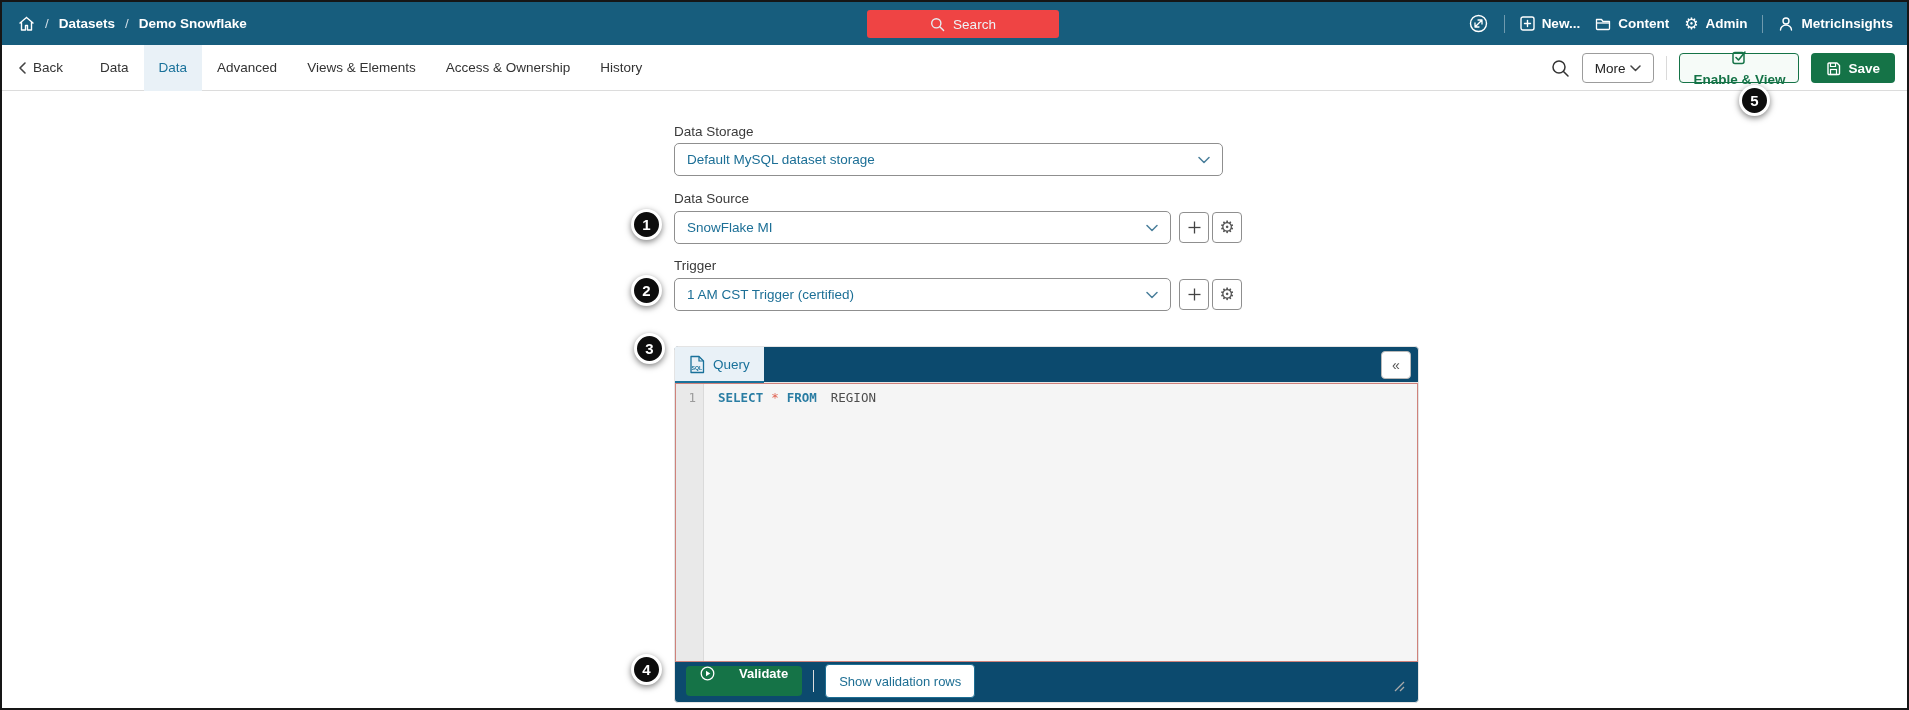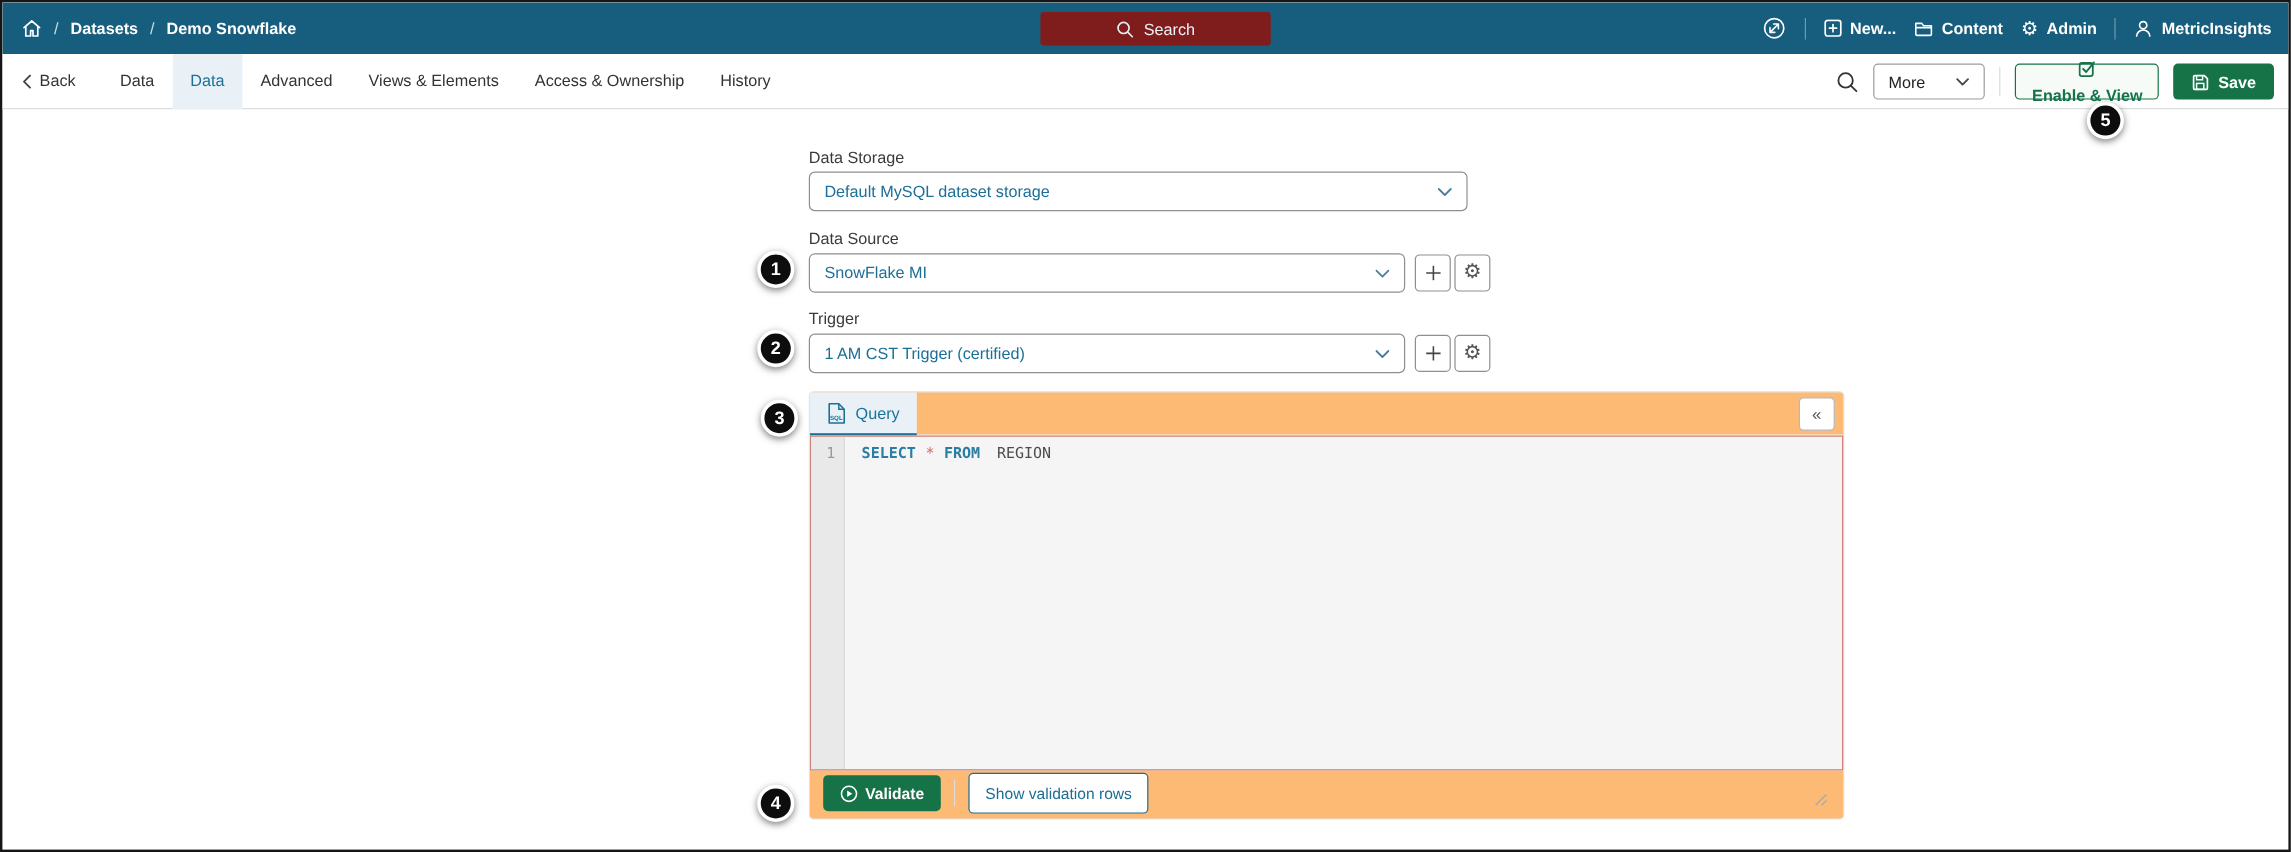--- a/index.html
+++ b/index.html
@@ -8,21 +8,21 @@
             border:2px solid #161616; overflow:hidden; }
 
   
   .topbar { position:absolute; top:0; left:0; right:0; height:43px; background:#175d7d;
             display:flex; align-items:center; color:#fff; }
   .crumbs { display:flex; align-items:center; gap:10px; padding-left:16px; font-size:13.5px; }
   .crumbs .sep { color:#cfdde6; font-weight:400; }
   .crumb-link { font-weight:600; cursor:pointer; }
   .crumb-current { font-weight:700; }
   .top-search { position:absolute; left:865px; top:8px; width:192px; height:28px;
-                background:#7f1d1d; border-radius:3px; display:flex; align-items:center;
+                background:#ef4444; border-radius:3px; display:flex; align-items:center;
                 justify-content:center; gap:8px; cursor:pointer; }
   .top-search span { font-size:13.5px; color:#eef3f7; }
   .top-right { position:absolute; right:14px; top:0; height:43px; display:flex;
                align-items:center; gap:15px; }
   .top-item { display:flex; align-items:center; gap:7px; font-size:13.5px; font-weight:600;
               cursor:pointer; white-space:nowrap; }
   .vdiv { width:1px; height:18px; background:rgba(255,255,255,.38); }
 
   
   .toolbar { position:absolute; top:43px; left:0; right:0; height:46px; background:#fff;
@@ -30,40 +30,40 @@
   .back { display:flex; align-items:center; gap:6px; padding-left:16px; font-size:13.5px;
           color:#333; cursor:pointer; }
   .tabs { display:flex; align-items:stretch; height:46px; margin-left:22px; }
   .tab { display:flex; align-items:center; padding:0 15px; font-size:13.5px; color:#333;
          cursor:pointer; }
   .tab.active { background:#e9f1f7; color:#19719a; }
   .tb-right { position:absolute; right:12px; top:0; height:46px; display:flex;
               align-items:center; gap:12px; }
   .btn { display:flex; align-items:center; justify-content:center; gap:7px; height:30px;
          border-radius:4px; font-size:13.5px; cursor:pointer; white-space:nowrap; }
-  .btn-more { border:1px solid #9c9c9c; background:#fff; color:#222; padding:0 12px; gap:26px; }
+  .btn-more { border:1px solid #9c9c9c; background:#fff; color:#222; padding:0 12px; gap:5px; }
   .tb-div { width:1px; height:24px; background:#dadada; }
   .btn-enable { border:1px solid #157347; background:#f6fbf8; color:#157347;
                 padding:0 13px; font-weight:600;flex-direction:column; }
   .btn-save { background:#157347; color:#fff; padding:0 15px; font-weight:600; }
 
   
   .flabel { position:absolute; font-size:13.5px; color:#3a3a3a; }
   .select { position:absolute; height:33px; background:#fff; border:1px solid #8f8f8f;
             border-radius:5px; display:flex; align-items:center; padding:0 12px;
             font-size:13.5px; color:#1c6f96; cursor:pointer; }
   .select svg { position:absolute; right:12px; top:12px; }
   .sq-btn { position:absolute; width:30px; height:31px; background:#fff; border:1px solid #8f8f8f;
             border-radius:4px; display:flex; align-items:center; justify-content:center;
             cursor:pointer; color:#444; }
   .gear-glyph { font-family:"DejaVu Sans", sans-serif; font-size:17px; line-height:1; color:#555; }
 
   
-  .qpanel { position:absolute; left:672px; top:324px; width:863px; height:357px;
-            background:#fdba74; border:1px solid #e4e4e4; border-radius:4px; }
+  .qpanel { position:absolute; left:672px; top:344px; width:745px; height:357px;
+            background:#0c4a6e; border:1px solid #e4e4e4; border-radius:4px; }
   .qtabbar { position:absolute; top:0; left:0; right:0; height:36px;
              border-bottom:1px solid #e6e6e6; }
   .qtab { position:absolute; left:0; top:0; height:36px; display:flex; align-items:center;
           gap:8px; padding:0 14px; background:#e9f1f7; border-bottom:2px solid #19719a;
           color:#19719a; font-size:13.5px; cursor:pointer; }
   .collapse-btn { position:absolute; right:7px; top:4px; width:30px; height:28px;
                   border:1px solid #b9b9b9; border-radius:4px; background:#fff; color:#555;
                   font-size:14px; display:flex; align-items:center; justify-content:center;
                   cursor:pointer; }
   .qeditor { position:absolute; top:36px; left:0; right:0; height:279px;
@@ -73,21 +73,21 @@
             color:#9b9b9b; }
   .code { flex:1; padding:6px 0 0 14px; font-family:"DejaVu Sans Mono", monospace;
           font-size:12.5px; cursor:text; }
   .tok { margin-right:8px; }
   .tok-kw { color:#2a7da3; font-weight:bold; }
   .tok-star { color:#e0604f; }
   .tok-id { color:#4d4d4d; margin-left:6px;text-align:center; }
   .qfooter { position:absolute; bottom:0; left:0; right:0; height:42px; display:flex;
              align-items:center; padding-left:11px; }
   .btn-validate { background:#157347; color:#fff; padding:0 14px; font-weight:600; height:30px;
-                  border-radius:4px; display:flex; align-items:center; gap:6px; font-size:13px;
+                  border-radius:4px; display:flex; gap:24px; font-size:13px;
                   cursor:pointer; }
   .f-div { width:1px; height:22px; background:#dcdcdc; margin:0 11px; }
   .btn-showrows { border:1px solid #1d6e93; background:#fff; color:#1d6e93; padding:16px 13px;
                   height:30px; border-radius:4px; display:flex; align-items:center;
                   font-size:13px; cursor:pointer;text-align:center; }
   .resize-handle { position:absolute; right:13px; bottom:10px; cursor:nwse-resize; }
 
   
   .badge { position:absolute; width:31px; height:31px; border-radius:50%; background:#0d0d0d;
            border:3px solid #fff; box-shadow:0 2px 6px rgba(0,0,0,.5); color:#fff;

